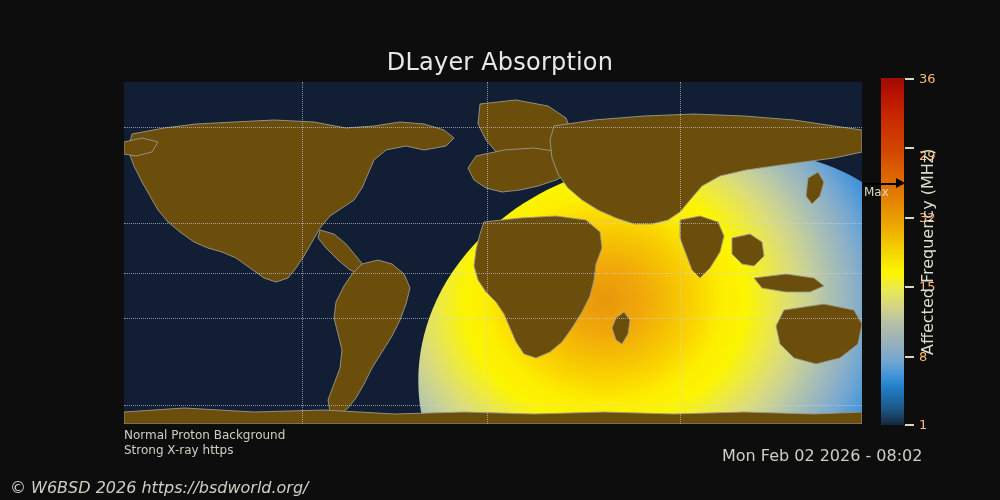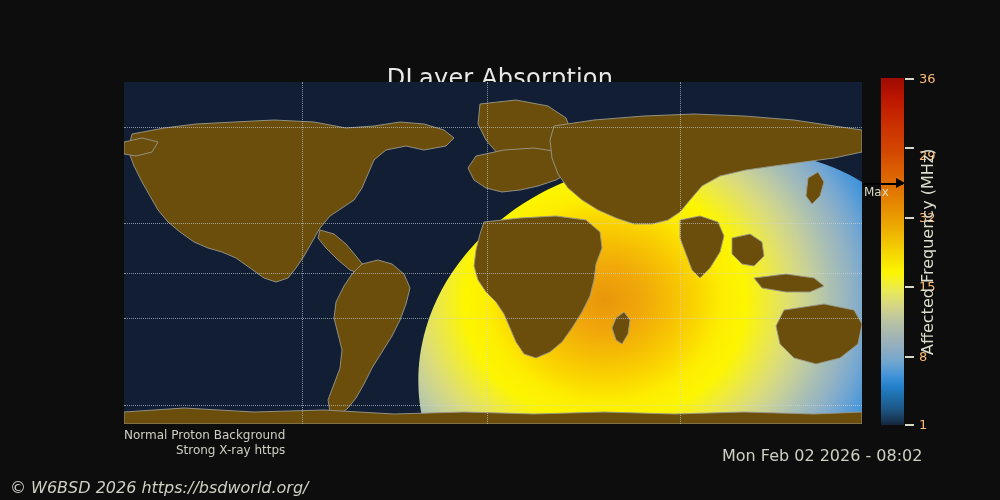--- a/index.html
+++ b/index.html
@@ -6,21 +6,21 @@
   body{
     width:1000px;height:500px;
     background:#0d0d0d;
     font-family:"DejaVu Sans","Liberation Sans",sans-serif;
     overflow:hidden;position:relative;
   }
   #stage{position:absolute;left:0;top:0;width:1000px;height:500px;}
 
   
   #title{
-    position:absolute;left:0;top:64px;width:1000px;
+    position:absolute;left:0;top:48px;width:1000px;
     text-align:center;color:#e8e8e8;
     font-size:24px;letter-spacing:.2px;
   }
 
   
   #map-panel{
     position:absolute;left:124px;top:82px;width:738px;height:342px;
     background:#0f1b30;overflow:hidden;
   }
   #map-ocean{position:absolute;inset:0;background:#111e34;}
@@ -73,21 +73,21 @@
     display:flex;align-items:center;justify-content:center;
   }
   #max-marker{position:absolute;left:-18px;width:42px;height:0;}
   #max-line{position:absolute;left:0;top:0;width:40px;height:0;border-top:2px solid #000;}
   #max-head{position:absolute;left:33px;top:-5px;width:0;height:0;
     border-left:9px solid #000;border-top:5px solid transparent;border-bottom:5px solid transparent;}
   #max-text{position:absolute;left:1px;top:2px;color:#d9d9c8;font-size:12px;}
 
   
   #note-left{position:absolute;left:124px;top:428px;color:#cfcfc4;font-size:12px;line-height:15px;}
-  #note-left div{white-space:nowrap;text-align:right;}
+  #note-left div{white-space:nowrap;}
   #timestamp{position:absolute;left:722px;top:446px;color:#cfcfc4;font-size:16px;white-space:nowrap;}
   #copyright{position:absolute;left:10px;top:478px;color:#cfcfc4;font-size:16px;font-style:italic;white-space:nowrap;}
 </style>
 </head>
 <body>
 
 <div id="stage">
 
   <div id="title">DLayer Absorption</div>
 

